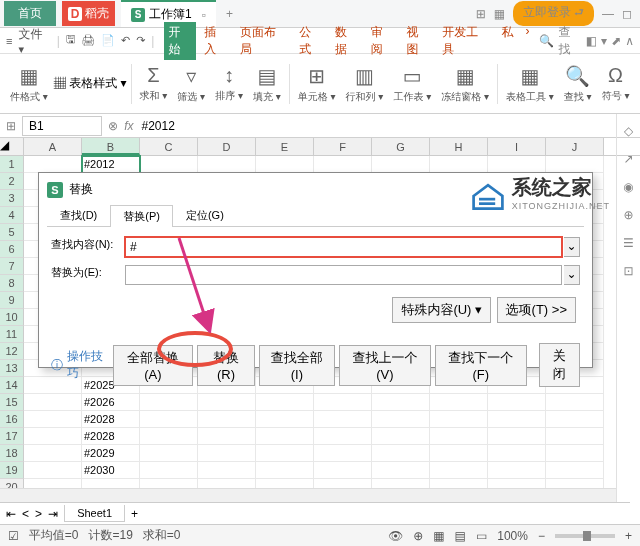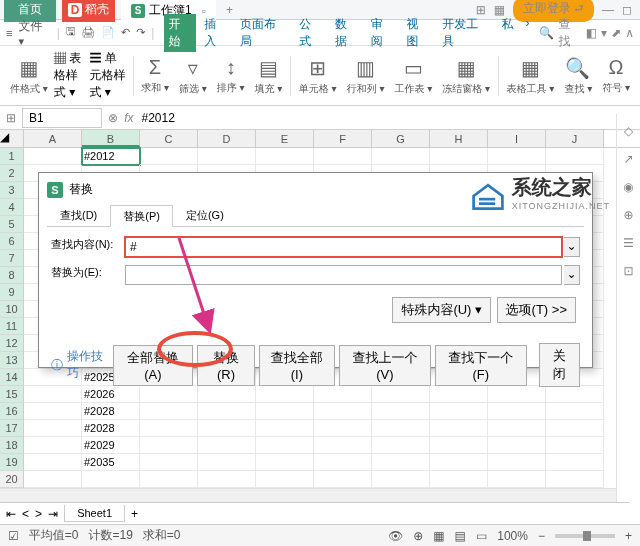--- a/index.html
+++ b/index.html
@@ -1,36 +1,36 @@
 <!DOCTYPE html>
 <html><head>
 <meta charset="utf-8">
 <style>
 * { box-sizing: border-box; margin: 0; padding: 0; font-family: "Microsoft YaHei", sans-serif; font-size: 12px; }
 body { background: #fff; width: 640px; height: 546px; overflow: hidden; position: relative; }
 
 
-.titlebar { height: 20px; background: #f5f6f7; display: flex; align-items: center; border-bottom: 1px solid #d0d0d0; }
+.titlebar { height: 28px; background: #f5f6f7; display: flex; align-items: center; border-bottom: 1px solid #d0d0d0; }
 .tab-home { background: #4a9b7f; color: #fff; padding: 4px 14px; margin-left: 4px; }
 .tab-dao { background: #e84c3d; color: #fff; padding: 4px 6px; margin-left: 6px; display: flex; align-items: center; gap: 3px; }
 .tab-dao .icon { background: #fff; color: #e84c3d; width: 14px; height: 14px; display: inline-flex; align-items: center; justify-content: center; border-radius: 2px; font-weight: bold; }
 .tab-doc { background: #fff; padding: 4px 10px; margin-left: 6px; display: flex; align-items: center; gap: 4px; border-top: 2px solid #3a9b6f; }
 .tab-doc .s-icon { background: #3a9b6f; color: #fff; width: 14px; height: 14px; display: inline-flex; align-items: center; justify-content: center; border-radius: 2px; font-weight: bold; font-size: 10px; }
 .tab-plus { padding: 4px 10px; color: #888; cursor: pointer; }
 .spacer { flex: 1; }
 .title-icons { display: flex; gap: 8px; padding-right: 8px; align-items: center; }
 .title-icons span { color: #888; cursor: pointer; }
 .login-btn { background: #f59e0b; color: #fff; padding: 3px 10px; border-radius: 10px; font-size: 11px; }
 
 
 .menubar { height: 26px; display: flex; align-items: center; padding: 0 6px; border-bottom: 1px solid #e0e0e0; gap: 6px; }
 .menubar .mitem { color: #555; cursor: pointer; font-size: 11px; }
 .menubar .sep { color: #ccc; }
 .tabs2 { display: flex; gap: 4px; font-size: 11px; margin-left: 4px; }
-.tabs2 .t { padding: 2px 4px; color: #0369a1; cursor: pointer; }
+.tabs2 .t { padding: 2px 4px; color: #c2410c; cursor: pointer; }
 .tabs2 .t.active { background: #3a9b6f; color: #fff; }
 .search-top { display: flex; align-items: center; gap: 4px; margin-left: auto; color: #888; }
 
 
 .ribbon { height: 60px; display: flex; align-items: center; padding: 4px 6px; border-bottom: 1px solid #d0d0d0; gap: 2px; }
 .rgroup { display: flex; flex-direction: column; align-items: center; gap: 2px; padding: 0 4px; color: #555; }
 .rgroup .ricon { font-size: 20px; color: #666; }
 .rgroup .rlabel { font-size: 10px; white-space: nowrap; }
 .rvsep { width: 1px; height: 40px; background: #e0e0e0; margin: 0 2px; }
 .rstack { display: flex; flex-direction: row; gap: 2px; font-size: 10px; }
@@ -150,21 +150,20 @@
   </div>
 </div>
 
 <div class="ribbon">
   <div class="rgroup">
       <span class="ricon">▦</span>
       <span class="rlabel">件格式 ▾</span>
     </div>
   <div class="rstack">
     <span>▦ <span>表格样式 ▾</span></span>
-    <span>☰ <span>单元格样式 ▾</span></span>
   </div>
   <div class="rvsep"></div>
   <div class="rgroup">
       <span class="ricon">Σ</span>
       <span class="rlabel">求和 ▾</span>
     </div>
   <div class="rgroup">
       <span class="ricon">▿</span>
       <span class="rlabel">筛选 ▾</span>
     </div>
@@ -461,21 +460,21 @@
         <div class="cell"></div>
         <div class="cell"></div>
         <div class="cell"></div>
         <div class="cell"></div>
         <div class="cell"></div>
         <div class="cell"></div>
       </div>
       <div class="row">
         <div class="rh sel">19</div>
         <div class="cell"></div>
-        <div class="cell">#2035</div>
+        <div class="cell">#2030</div>
         <div class="cell"></div>
         <div class="cell"></div>
         <div class="cell"></div>
         <div class="cell"></div>
         <div class="cell"></div>
         <div class="cell"></div>
         <div class="cell"></div>
         <div class="cell"></div>
       </div>
       <div class="row">

